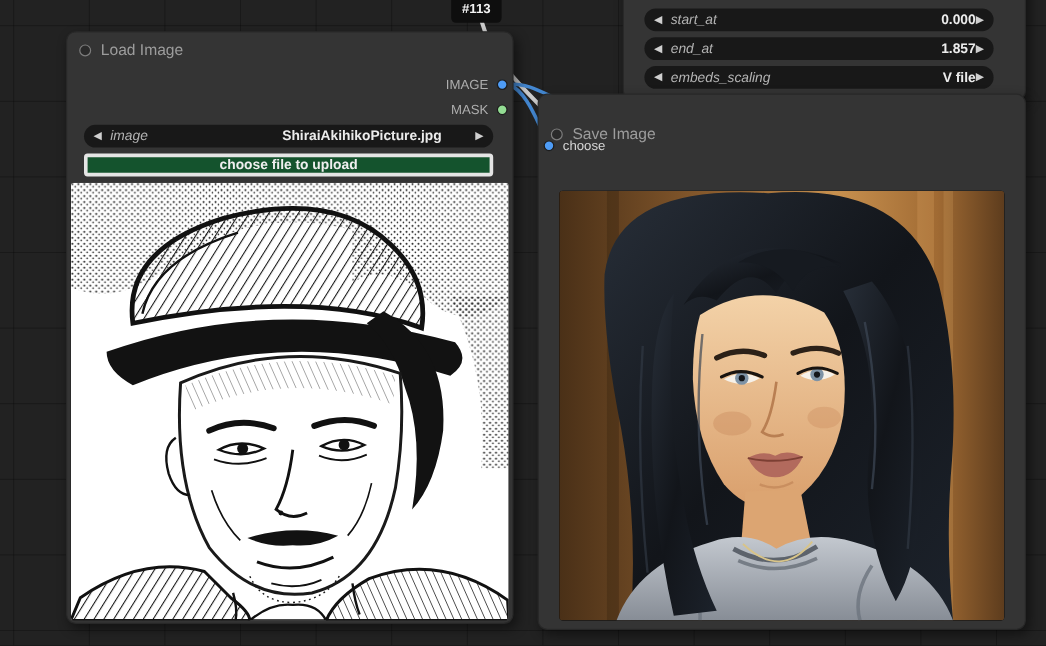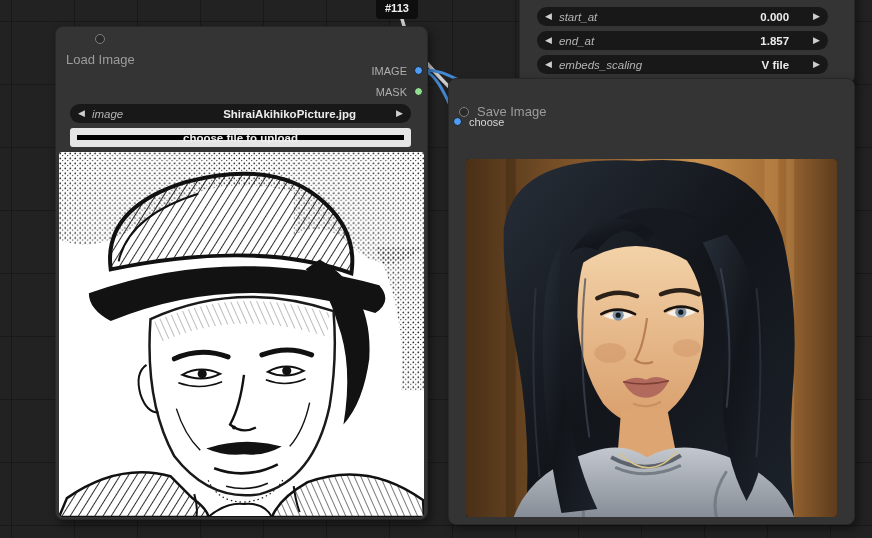--- a/index.html
+++ b/index.html
@@ -25,24 +25,24 @@
     background:#0e0e0e;color:#f2f2f2;font-size:11px;font-weight:bold;border-radius:0 0 4px 4px;
   }
   
   .pill{
     position:absolute;height:19px;background:#181818;border-radius:9.5px;
     display:flex;align-items:center;padding:0 8px;font-size:11.5px;color:#c8c8c8;
   }
   .pill .arrow{color:#cfcfcf;font-size:9px;flex:0 0 auto;line-height:19px;cursor:pointer;}
   .pill .wlabel{margin-left:7px;color:#b4b4b4;white-space:nowrap;font-style:italic;}
   .pill .spacer{flex:1;}
-  .pill .wvalue{color:#ececec;font-weight:bold;white-space:nowrap;margin-right:24px;}
-  .pill .wvalue-center{flex:1;text-align:right;padding-right:40px;color:#ececec;font-weight:bold;white-space:nowrap;}
+  .pill .wvalue{color:#ececec;font-weight:bold;white-space:nowrap;margin-right:0;}
+  .pill .wvalue-center{flex:1;text-align:right;padding-right:28px;color:#ececec;font-weight:bold;white-space:nowrap;}
   .upload-btn{
-    position:absolute;height:19px;background:#000000;border:7px solid #e5e5e5;border-radius:3px;
+    position:absolute;height:19px;background:#14532d;border:3px solid #e5e5e5;border-radius:3px;
     color:#efefef;font-size:11.5px;font-weight:bold;display:flex;align-items:center;justify-content:center;cursor:pointer;
   }
   
   .slot-dot{position:absolute;width:9px;height:9px;border-radius:50%;border:1px solid #1c1c1c;cursor:crosshair;}
   .slot-label{position:absolute;font-size:11px;color:#aeaeae;white-space:nowrap;}
   .slot-label.in{color:#d6d6d6;}
   .preview{position:absolute;border-radius:3px;overflow:hidden;background:#000;}
   .preview svg{display:block;width:100%;height:100%;}
 </style>
 </head>
@@ -76,21 +76,21 @@
     <div class="pill" style="left:17px;right:26px;top:84px;">
       <span class="arrow">◀</span>
       <span class="wlabel">embeds_scaling</span>
       <span class="spacer"></span>
       <span class="wvalue">V file</span>
       <span class="arrow">▶</span>
     </div>
   </div>
 
   <div class="node" style="left:55px;top:26px;width:373px;height:494px;">
-    <div class="node-title" style="top:7px;flex-direction:column;">
+    <div class="node-title" style="top:7px;">
       <span class="title-dot"></span>
       <span>Load Image</span>
     </div>
 
     <span class="slot-label" style="right:20px;top:38px;">IMAGE</span>
     <span class="slot-dot" style="right: 4px; top: 39px; background: rgb(78, 156, 246);"></span>
 
     <span class="slot-label" style="right:20px;top:59px;">MASK</span>
     <span class="slot-dot" style="right: 4px; top: 60px; background: rgb(147, 220, 147);"></span>
 

